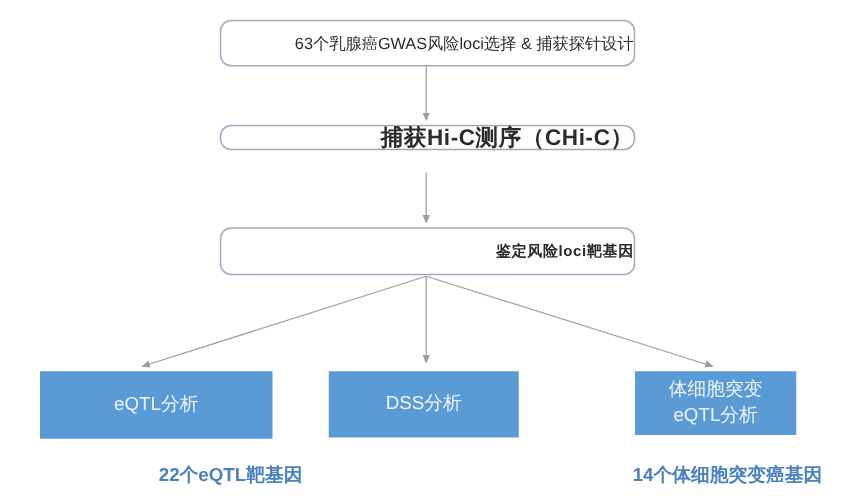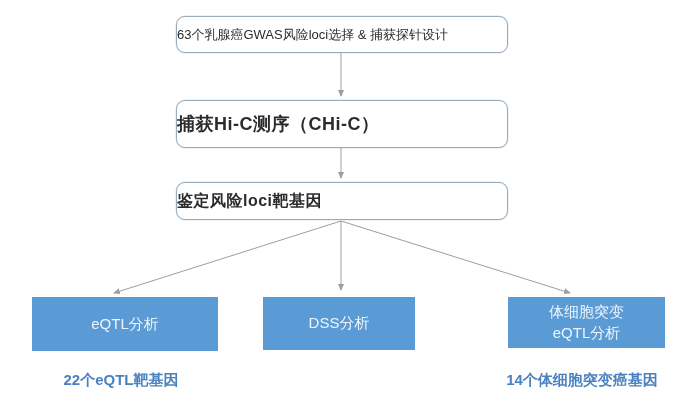--- a/index.html
+++ b/index.html
@@ -23,52 +23,52 @@
     pointer-events:none;
   }
   svg.arrows line{stroke:var(--arrow-color);stroke-width:1;}
   svg.arrows .arrow-head{fill:var(--arrow-color);}
   .outline-box{
     position:absolute;
     box-sizing:border-box;
     background:#ffffff;
     border:1px solid var(--outline-border);
     border-radius:9px;
-    display:flex;align-items:center;justify-content:flex-start;
+    display:flex;align-items:center;justify-content:flex-end;
     text-align:center;
     color:var(--step-text);
     box-shadow:0 0 0 0.5px rgba(154,171,189,.35);
   }
   .box-step1{left:176px;top:16px;width:332px;height:37px;font-size:13px;font-weight:500;}
-  .box-step2{left:176px;top:100px;width:332px;height:48px;font-size:18px;font-weight:600;letter-spacing:.5px;}
-  .box-step3{left:176px;top:182px;width:332px;height:38px;font-size:16px;font-weight:600;letter-spacing:.5px;}
+  .box-step2{left:176px;top:100px;width:332px;height:20px;font-size:18px;font-weight:600;letter-spacing:.5px;}
+  .box-step3{left:176px;top:182px;width:332px;height:38px;font-size:12px;font-weight:600;letter-spacing:.5px;}
   .branch-box{
     position:absolute;
     box-sizing:border-box;
     background:var(--branch-fill);
     color:var(--branch-text);
     display:flex;flex-direction:column;align-items:center;justify-content:center;
     text-align:center;
     font-size:15px;
     line-height:1.35;
   }
   .branch-box span:empty{display:none;}
   .branch-eqtl{left:32px;top:297px;width:186px;height:54px;}
   .branch-dss{left:263px;top:297px;width:152px;height:53px;}
-  .branch-somatic{left:508px;top:297px;width:157px;height:51px;text-align:right;}
+  .branch-somatic{left:508px;top:297px;width:129px;height:51px;text-align:right;}
   .result-label{
     position:absolute;
     top:371px;
     width:210px;
     text-align:center;
     font-size:15px;
     font-weight:bold;
     color:var(--result-color);
   }
-  .result-eqtl{left:16px;}
+  .result-eqtl{left:32px;text-align:right;}
   .result-dss{left:241px;}
   .result-somatic{left:477px;}
 </style>
 </head>
 <body>
 
 <div class="stage">
 
   <svg class="arrows" viewBox="0 0 693 402">
     <defs>

